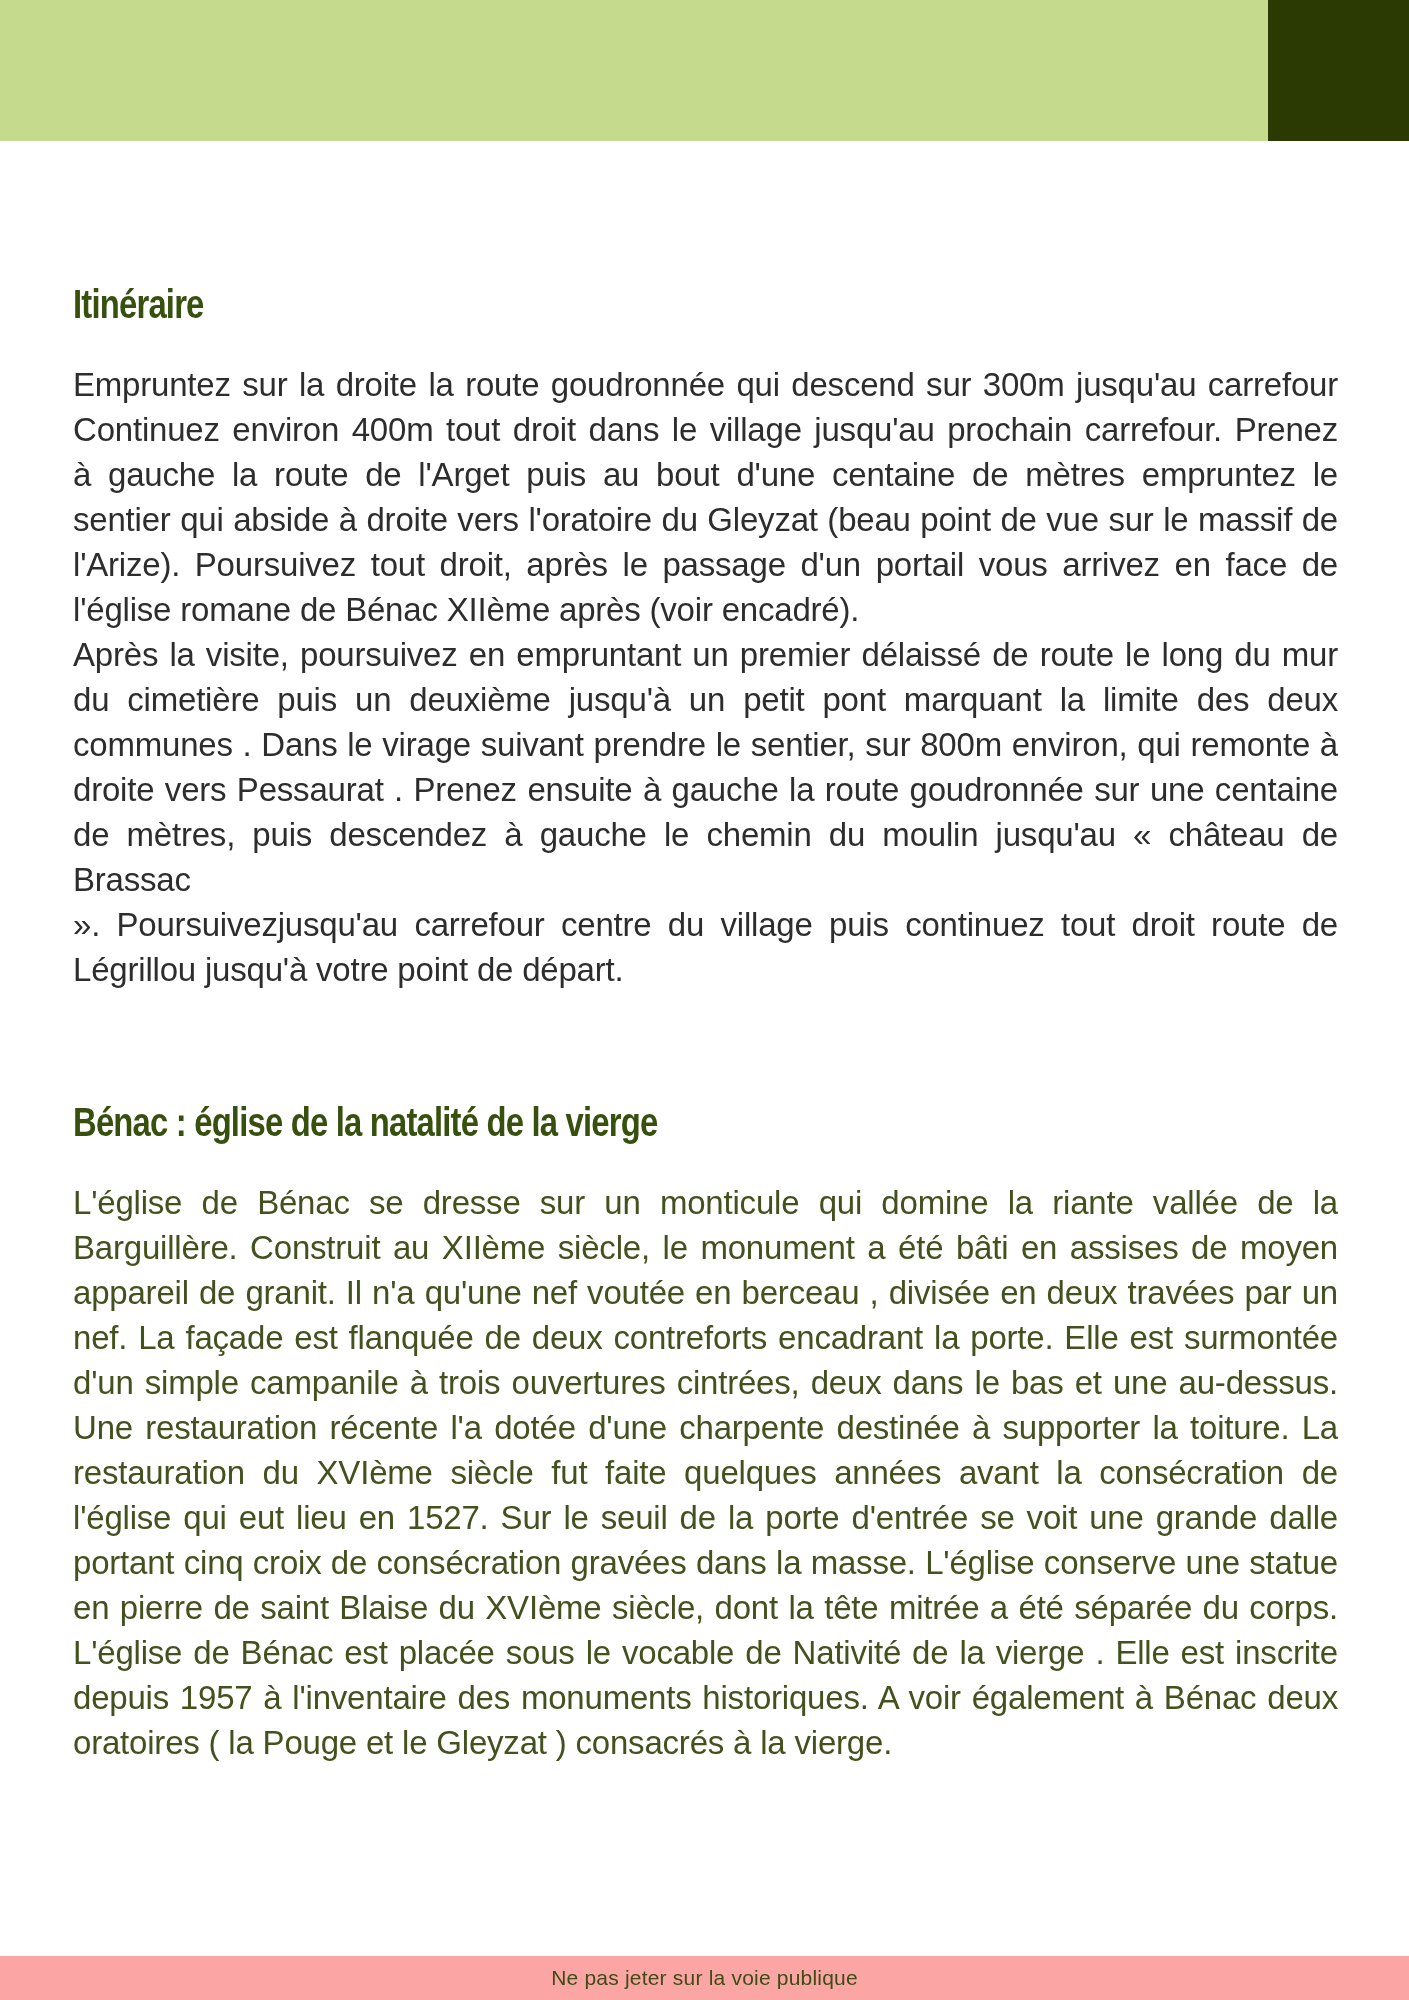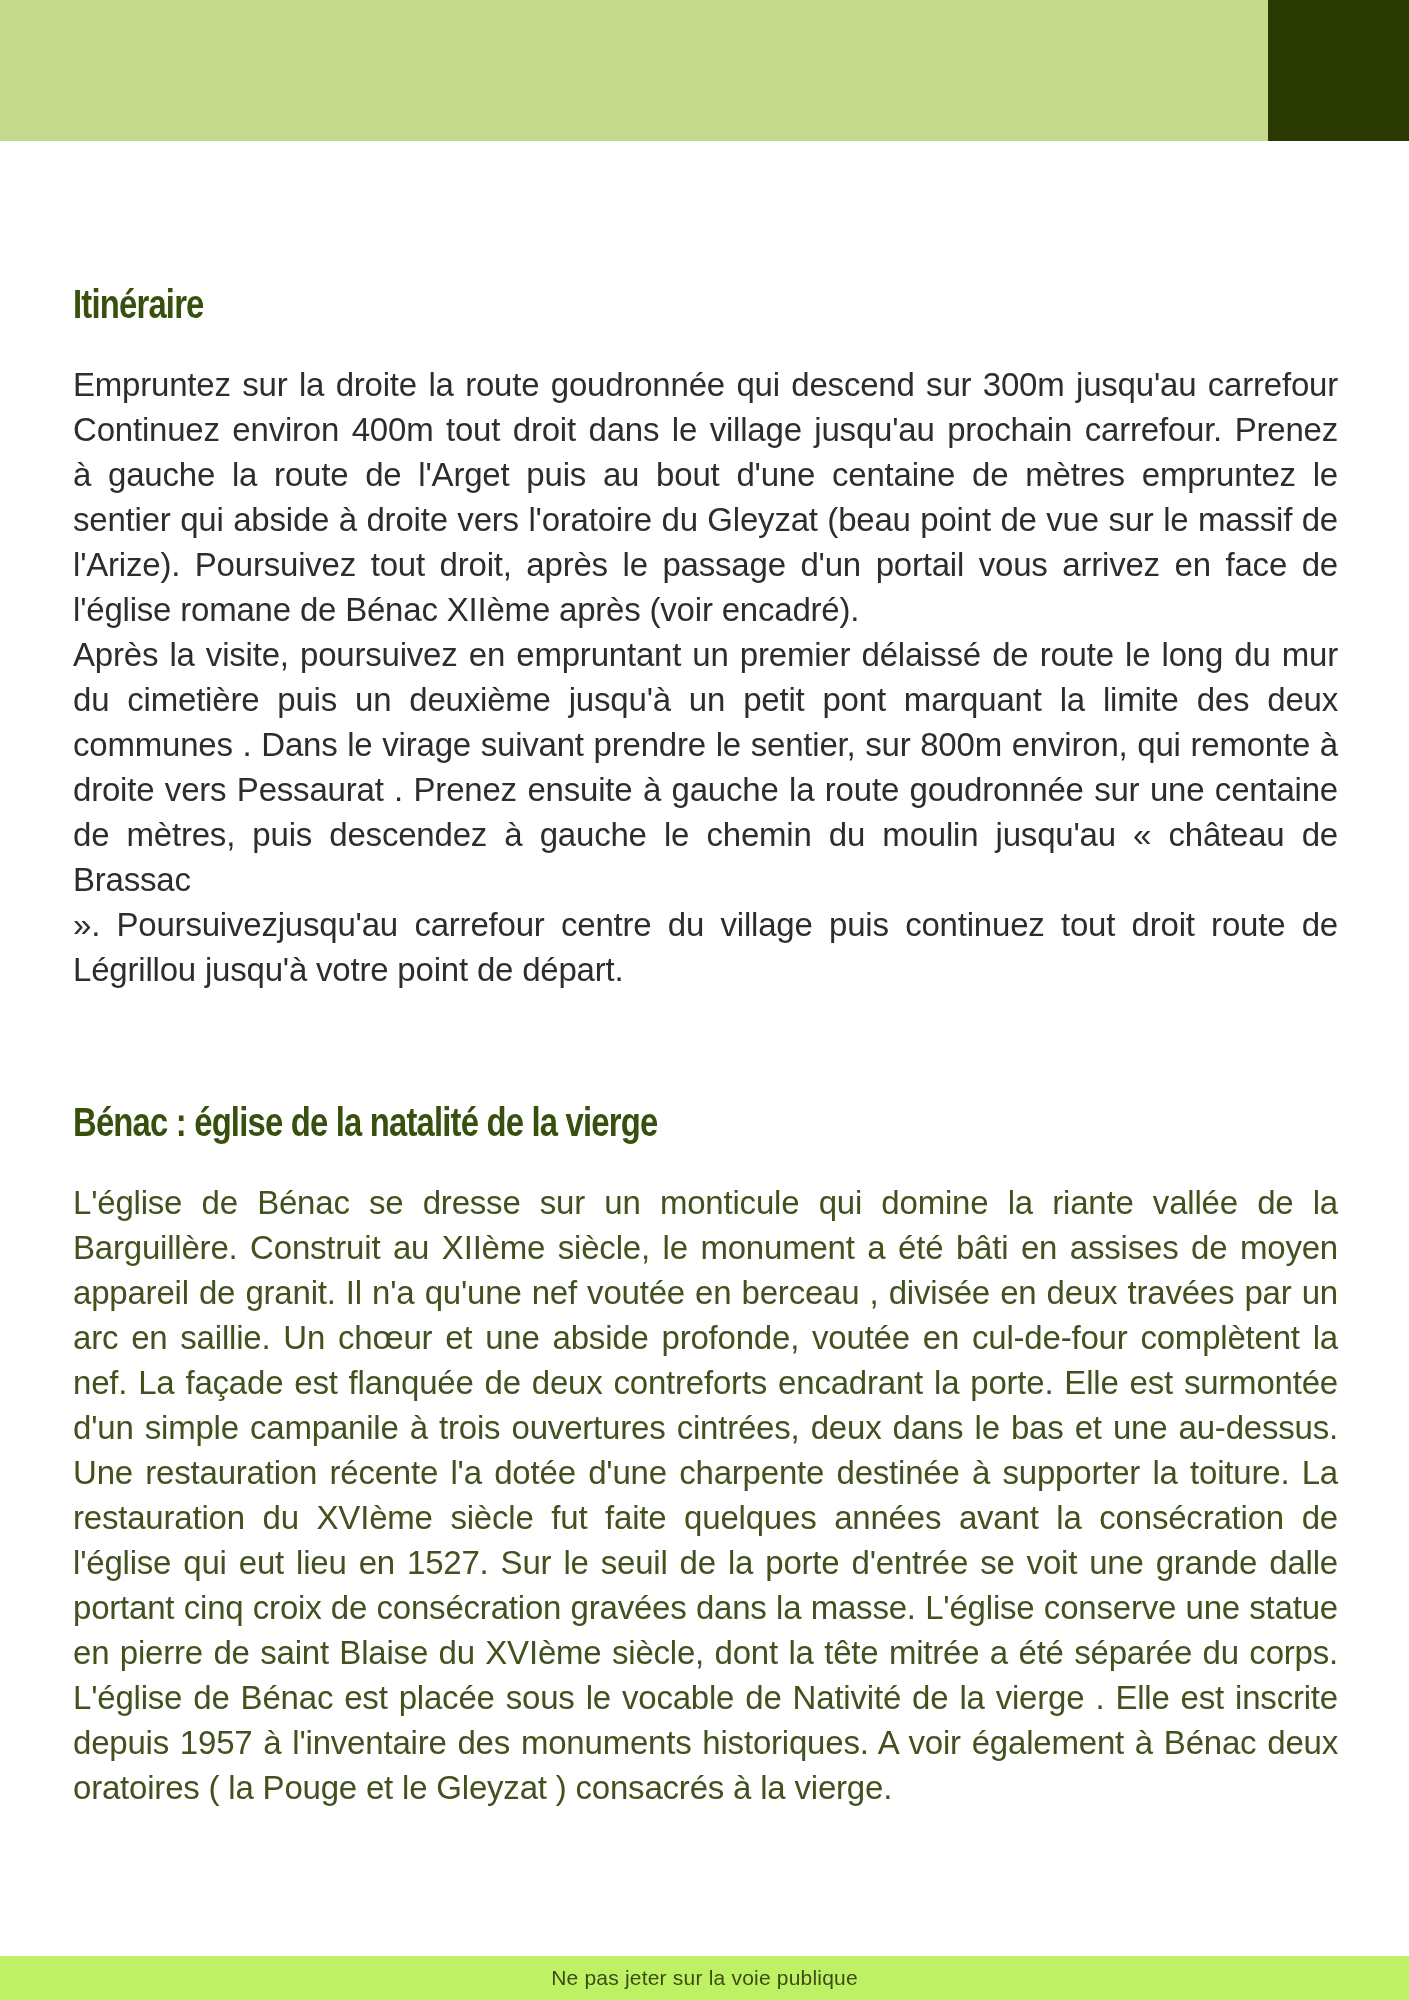--- a/index.html
+++ b/index.html
@@ -55,21 +55,21 @@
     text-align-last: justify;
   }
   .tline.tlast {
     text-align-last: left;
   }
   .footer {
     position: absolute;
     left: 0; bottom: 0;
     width: 100%;
     height: 44px;
-    background: #bef264;
+    background: #fca5a5;
     display: flex;
     align-items: center;
     justify-content: center;
   }
   .footer-text {
     font-size: 21px;
     color: #3c4c14;
     letter-spacing: 0.2px;
   }
 </style>
@@ -98,21 +98,20 @@
       <div class="tline tlast">Légrillou jusqu'à votre point de départ.</div>
     </div>
 </section>
 
 <section class="section" id="sec-benac">
   <h1 class="title">Bénac : église de la natalité de la vierge</h1>
   <div class="para para-green">
       <div class="tline">L'église de Bénac se dresse sur un monticule qui domine la riante vallée de la</div>
       <div class="tline">Barguillère. Construit au XIIème siècle, le monument a été bâti en assises de moyen</div>
       <div class="tline">appareil de granit. Il n'a qu'une nef voutée en berceau , divisée en deux travées par un</div>
-      <div class="tline">arc en saillie. Un chœur et une abside profonde, voutée en cul-de-four complètent la</div>
       <div class="tline">nef. La façade est flanquée de deux contreforts encadrant la porte. Elle est surmontée</div>
       <div class="tline">d'un simple campanile à trois ouvertures cintrées, deux dans le bas et une au-dessus.</div>
       <div class="tline">Une restauration récente l'a dotée d'une charpente destinée à supporter la toiture. La</div>
       <div class="tline">restauration du XVIème siècle fut faite quelques années avant la consécration de</div>
       <div class="tline">l'église qui eut lieu en 1527. Sur le seuil de la porte d'entrée se voit une grande dalle</div>
       <div class="tline">portant cinq croix de consécration gravées dans la masse. L'église conserve une statue</div>
       <div class="tline">en pierre de saint Blaise du XVIème siècle, dont la tête mitrée a été séparée du corps.</div>
       <div class="tline">L'église de Bénac est placée sous le vocable de Nativité de la vierge . Elle est inscrite</div>
       <div class="tline">depuis 1957 à l'inventaire des monuments historiques. A voir également à Bénac deux</div>
       <div class="tline tlast">oratoires ( la Pouge et le Gleyzat ) consacrés à la vierge.</div>

